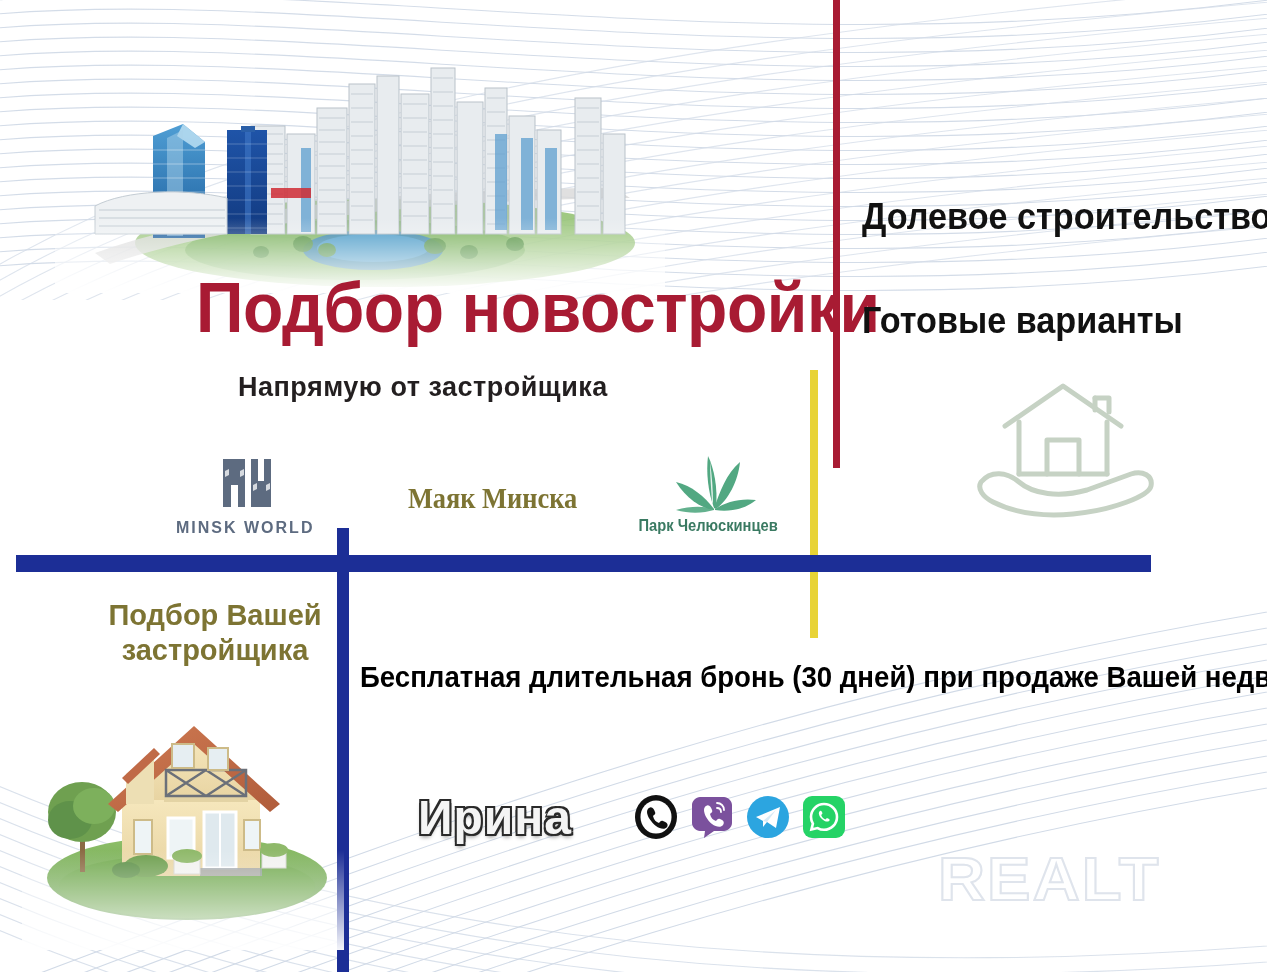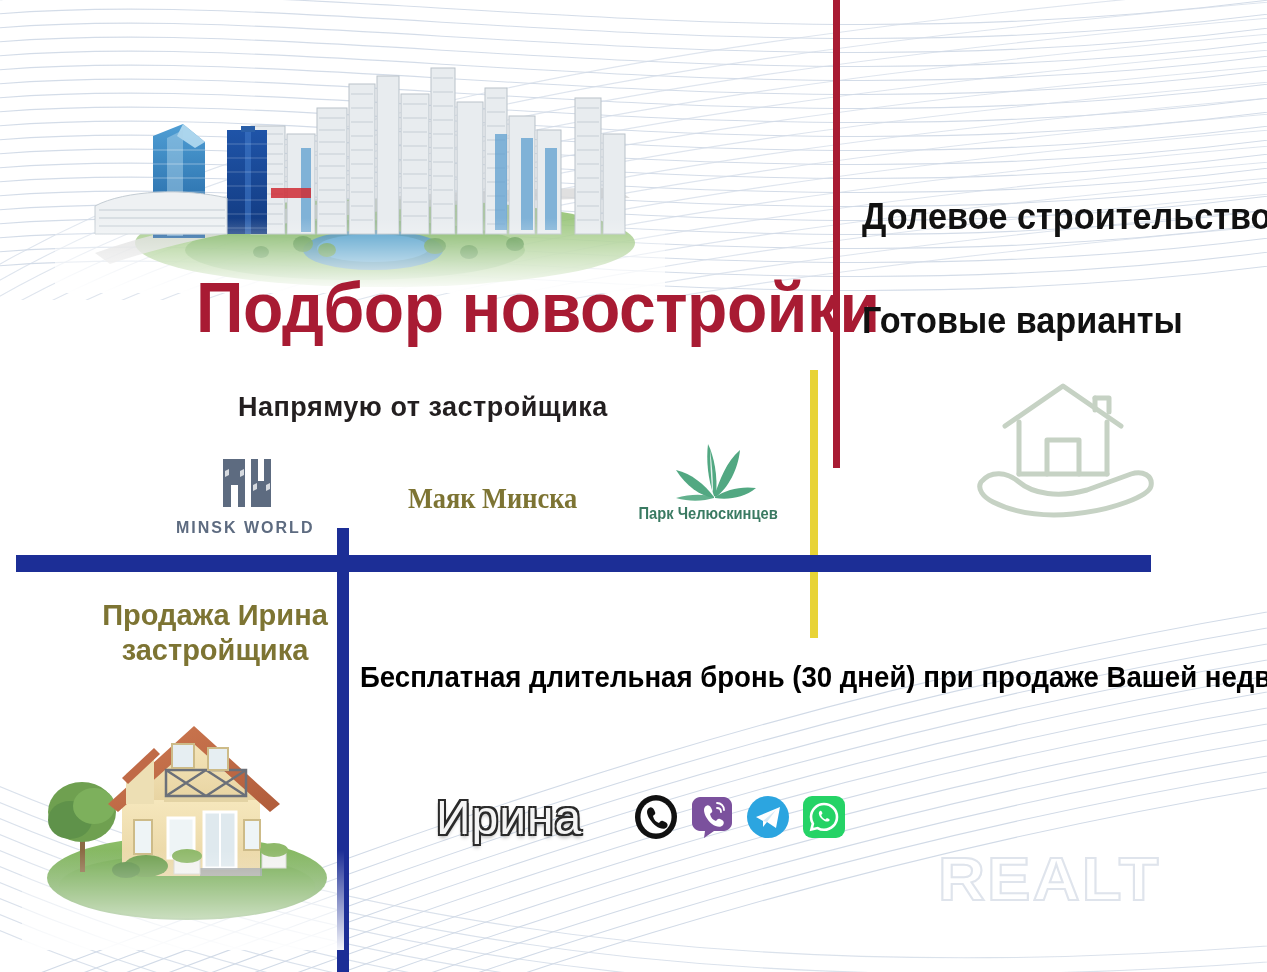--- a/index.html
+++ b/index.html
@@ -22,21 +22,21 @@
     position:absolute;left:196px;top:272px;width:640px;
     font-size:71px;line-height:1.0;font-weight:bold;
     color:#a81b33;letter-spacing:-0.5px;
     font-family:"Liberation Sans",sans-serif;
     transform:scaleX(0.93);transform-origin:left top;
     white-space:nowrap;
   }
   .subhead{
     position:absolute;left:238px;top:372px;
     font-size:27px;font-weight:bold;color:#231f20;
-    letter-spacing:0.5px;white-space:nowrap;margin-top:20px;
+    letter-spacing:0.5px;white-space:nowrap;
   }
 
   
   .claim{
     position:absolute;left:862px;
     font-size:36px;font-weight:bold;color:#111111;
     white-space:nowrap;transform:scaleX(0.95);transform-origin:left top;
   }
   .claim-1{top:196px;}
   .claim-2{top:300px;}
@@ -62,21 +62,21 @@
     color:#5d6b80;
   }
 
   .logo-mayak{left:398px;top:481px;width:165px;}
   .logo-mayak .mayak-word{
     font-size:30px;font-weight:bold;color:#7d7433;
     font-family:"Liberation Serif",serif;
     transform:scaleX(0.88);transform-origin:center top;white-space:nowrap;
   }
 
-  .logo-park{left:632px;top:440px;width:163px;}
+  .logo-park{left:632px;top:452px;width:163px;}
   .logo-park .leaf-mark{display:block;margin:0 auto;width:100px;height:62px;}
   .logo-park .leaf-mark svg{display:block;width:100%;height:100%;}
   .logo-park .park-word{
     margin-top:3px;font-size:16px;font-weight:bold;color:#3a7a62;
     transform:scaleX(0.92);transform-origin:center top;white-space:nowrap;
   }
 
   
   .resale{
     position:absolute;left:100px;top:598px;width:230px;
@@ -88,22 +88,22 @@
 
   
   .banner{
     position:absolute;left:360px;top:660px;
     font-size:30px;font-weight:bold;color:#000000;
     white-space:nowrap;transform:scaleX(0.92);transform-origin:left top;
   }
 
   
   .agent-name{
-    position:absolute;left:436px;top:790px;
-    font-size:48px;font-weight:normal;color:#f4f4f4;
+    position:absolute;left:418px;top:790px;
+    font-size:48px;font-weight:bold;color:#f4f4f4;
     letter-spacing:1px;
     text-shadow:
       -2px -2px 0 #2a2a2a, 2px -2px 0 #2a2a2a,
       -2px  2px 0 #2a2a2a, 2px  2px 0 #2a2a2a,
        0px  3px 4px rgba(0,0,0,.45);
   }
   .messengers{position:absolute;left:634px;top:795px;display:flex;gap:12px;align-items:center;}
   .msg{width:44px;height:44px;display:block;}
   .msg svg{display:block;width:100%;height:100%;}
 
@@ -361,21 +361,21 @@
         </g>
       </svg>
     </span>
     <div class="park-word">Парк Челюскинцев</div>
   </div>
 
   <div class="div-blue-h"></div>
   <div class="div-blue-v"></div>
 
   <div class="resale">
-    <div>Продажа Ирина</div>
+    <div>Подбор Вашей</div>
     <div>застройщика</div>
   </div>
 
   <div class="cottage">
     <svg viewBox="0 0 322 250">
       <defs>
         <linearGradient id="wallG" x1="0" y1="0" x2="0" y2="1">
           <stop offset="0" stop-color="#f7e9bf"></stop>
             <stop offset="1" stop-color="#e8d4a2"></stop>
         </linearGradient>

